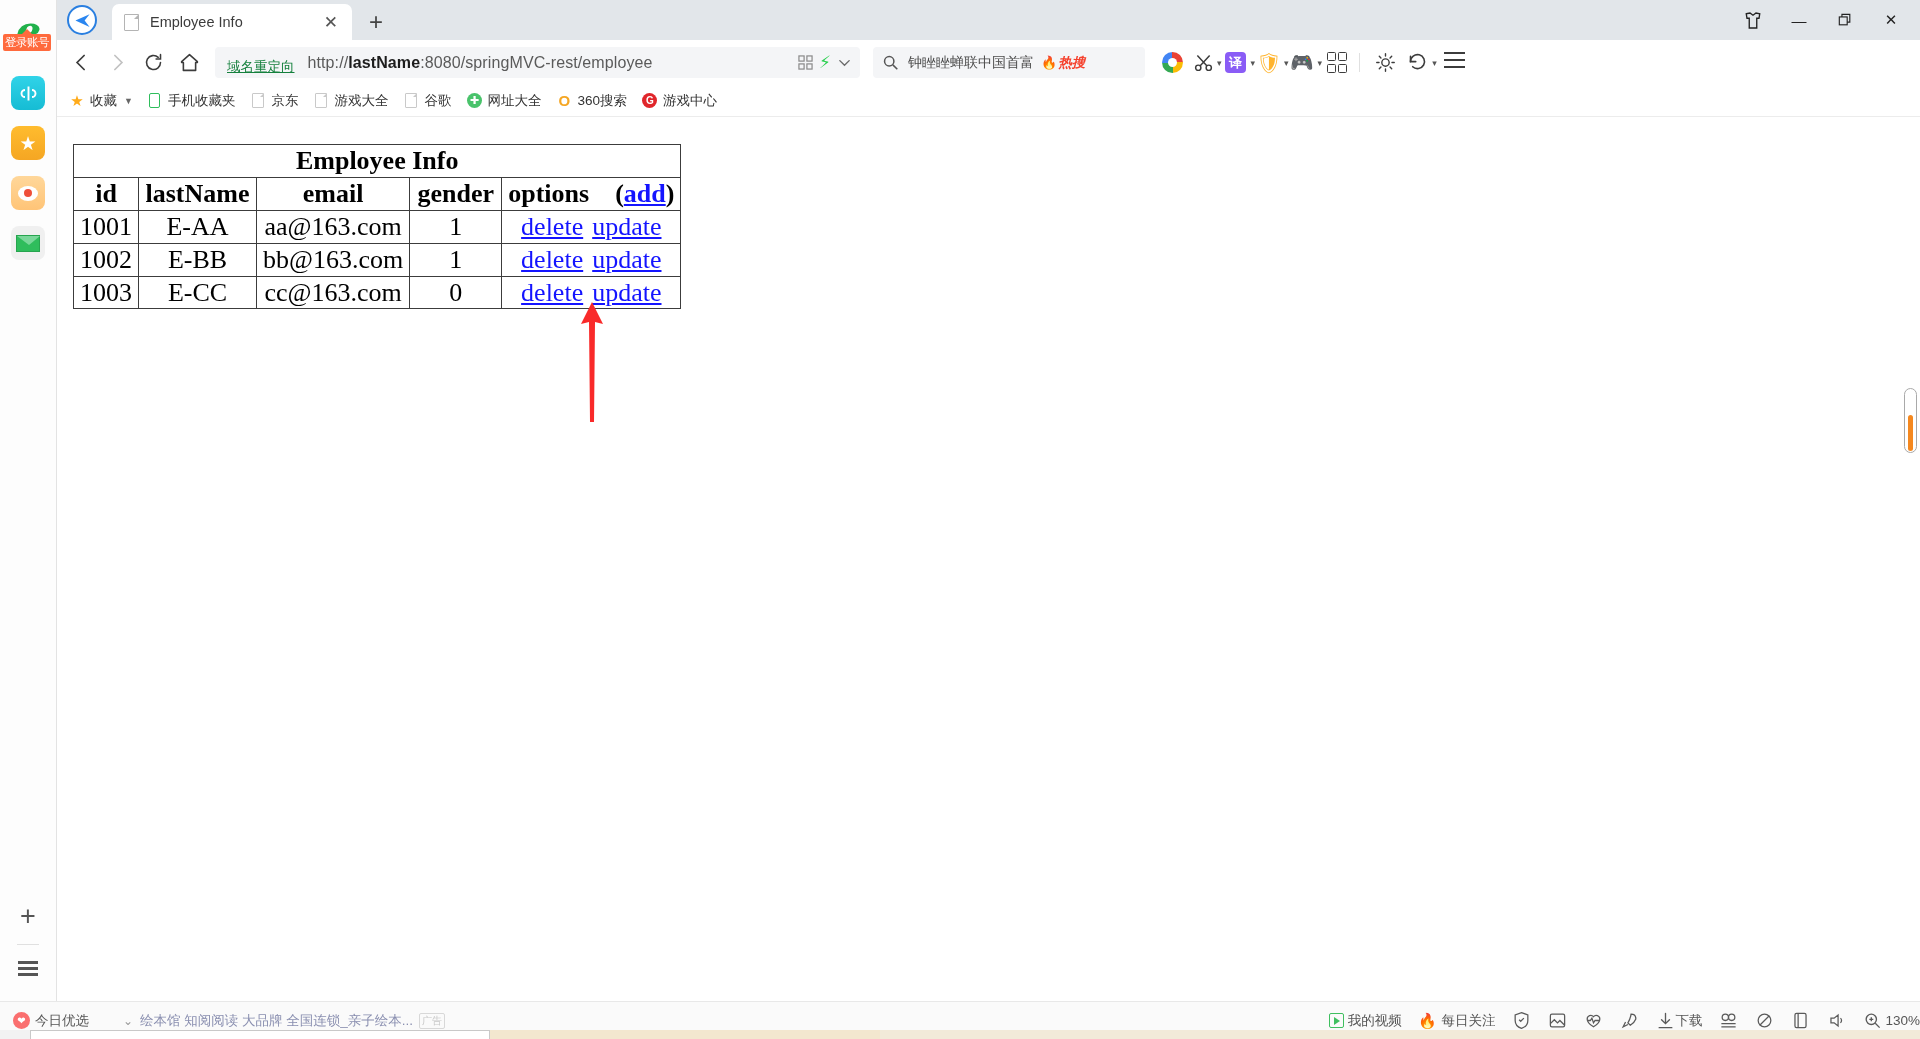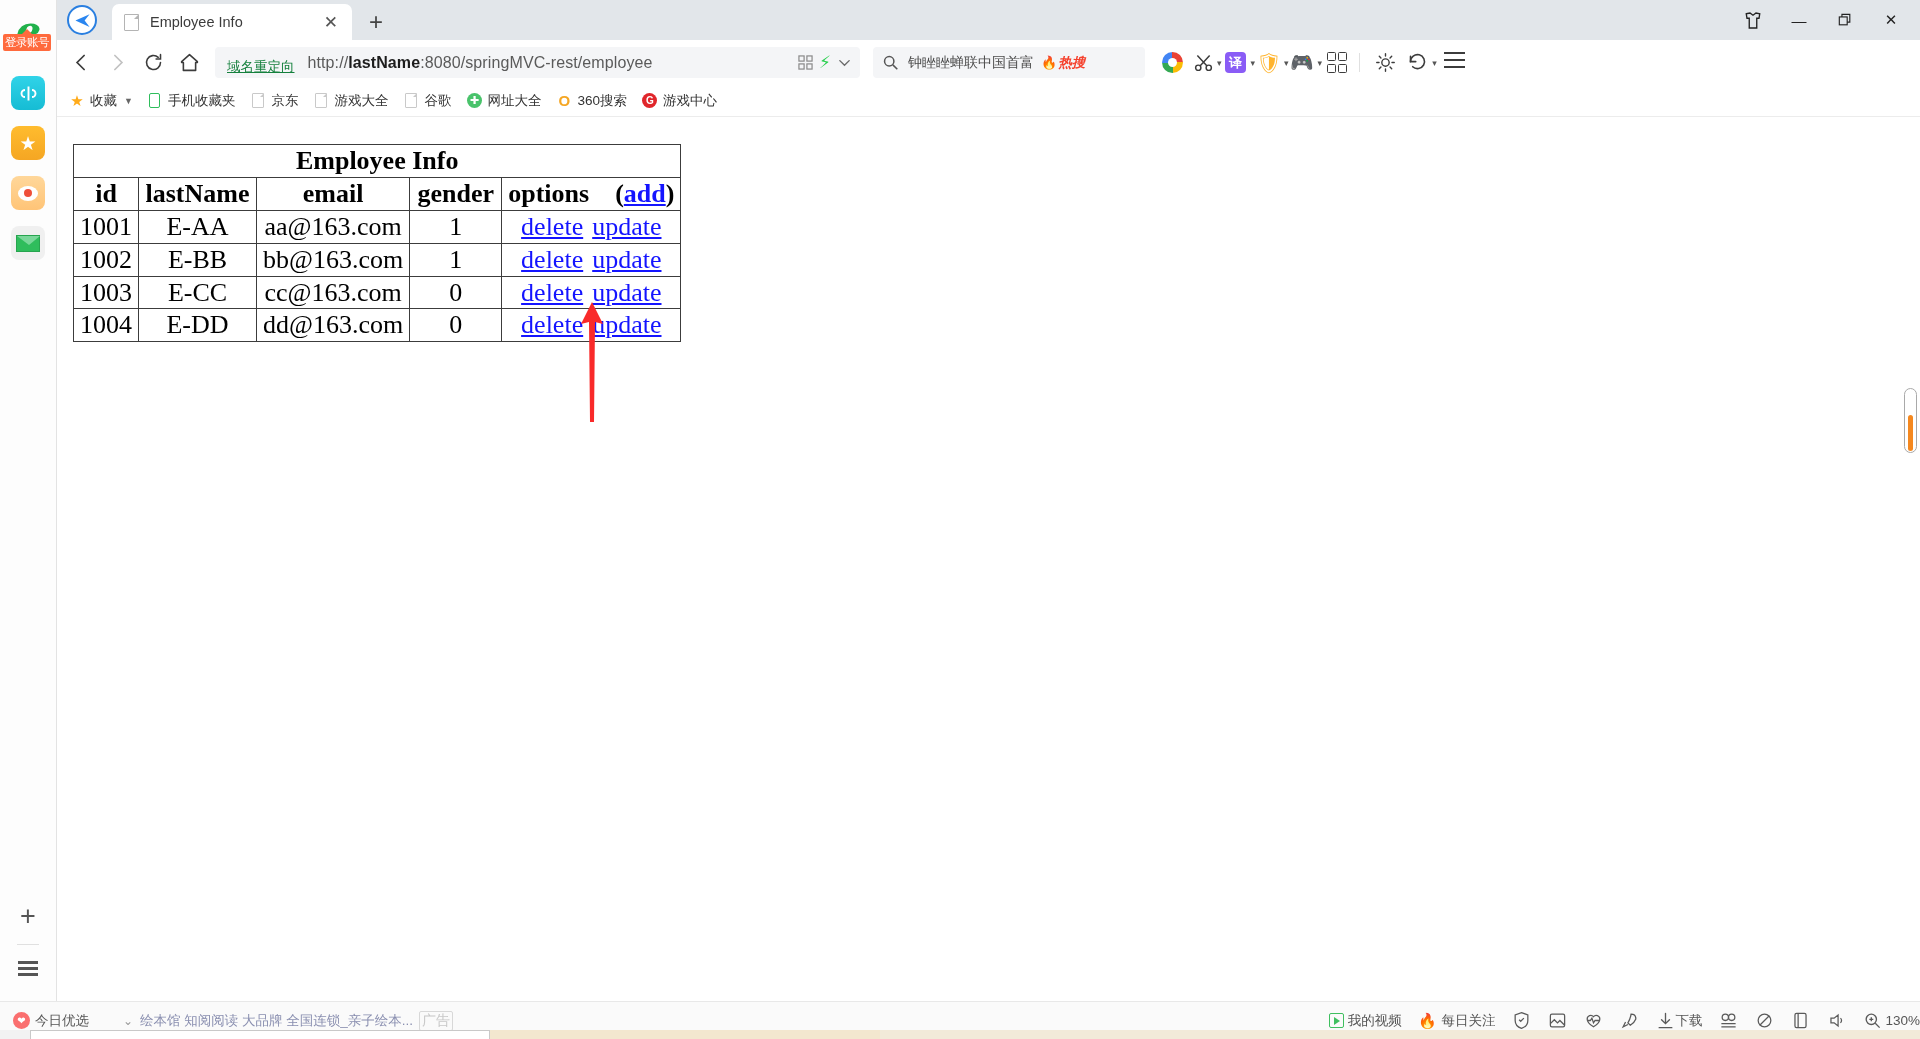--- a/index.html
+++ b/index.html
@@ -229,21 +229,21 @@
     background:#fafafa; border-top:1px solid #e8e8e8;
     display:flex; align-items:center; font-size:13.5px; color:#555;
   }
   .sb-heart {
     width:17px;height:17px;border-radius:50%;background:#fa6f6f;color:#fff;
     display:flex;align-items:center;justify-content:center;font-size:10px;margin:0 5px 0 13px;
   }
   .st-item { display:flex; align-items:center; margin-right: 6px; white-space:nowrap; }
   .st-chev { color:#9a9a9a; font-size:12px; margin: 0 7px 0 28px; }
   .st-ad-txt { color:#8a8fb0; font-size:13.5px; }
-  .ad-tag { border:1px solid #d8d8d8; color:#c8c8c8; font-size:14px; padding:0 2px; margin-left:6px; border-radius:2px; }
+  .ad-tag { border:1px solid #d8d8d8; color:#c8c8c8; font-size:10px; padding:0 2px; margin-left:6px; border-radius:2px; }
   .st-right { margin-left:auto; display:flex; align-items:center; }
   .st-right .st-item { margin-right:0; margin-left: 17px; }
   .st-ico { width:19px;height:19px;display:flex;align-items:center;justify-content:center;color:#5a5a5a; }
   .play-box { width:15px;height:15px;border:1.4px solid #3fbf5f;border-radius:2px;display:flex;align-items:center;justify-content:center;margin-right:4px; }
   .play-box i { border-left:6px solid #3fbf5f; border-top:4px solid transparent; border-bottom:4px solid transparent; display:block; margin-left:2px;}
   .flame2 { color:#ff6a2b; font-size:15px; margin-right:4px; }
   .zoom-lbl { margin-left:3px; }
 
   
   #taskpeek { position:absolute; left:0; bottom:0; width:1920px; height:9px; }
@@ -505,27 +505,20 @@
         <td class="col-gender">1</td>
         <td class="col-opt"><a class="lnk">delete</a><a class="lnk">update</a></td>
       </tr>
       <tr>
         <td class="col-id">1003</td>
         <td class="col-name">E-CC</td>
         <td class="col-email">cc@163.com</td>
         <td class="col-gender">0</td>
         <td class="col-opt"><a class="lnk">delete</a><a class="lnk">update</a></td>
       </tr>
-      <tr>
-        <td class="col-id">1004</td>
-        <td class="col-name">E-DD</td>
-        <td class="col-email">dd@163.com</td>
-        <td class="col-gender">0</td>
-        <td class="col-opt"><a class="lnk">delete</a><a class="lnk">update</a></td>
-      </tr>
     </tbody>
       </table>
 
     <svg id="arrow" viewBox="0 0 26 120">
       <polygon points="13,0 24,22 16,20 15,120 11,120 10,20 2,22" fill="#f92a2a"></polygon>
     </svg>
 
     <div id="scrollbar">
       <div class="track">
         <div class="thumb"></div>

